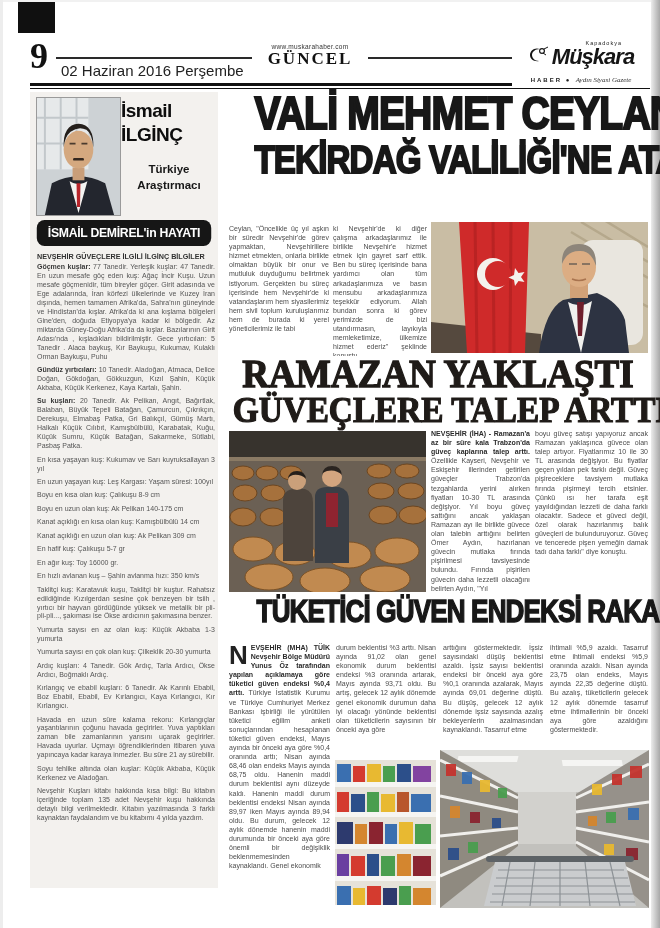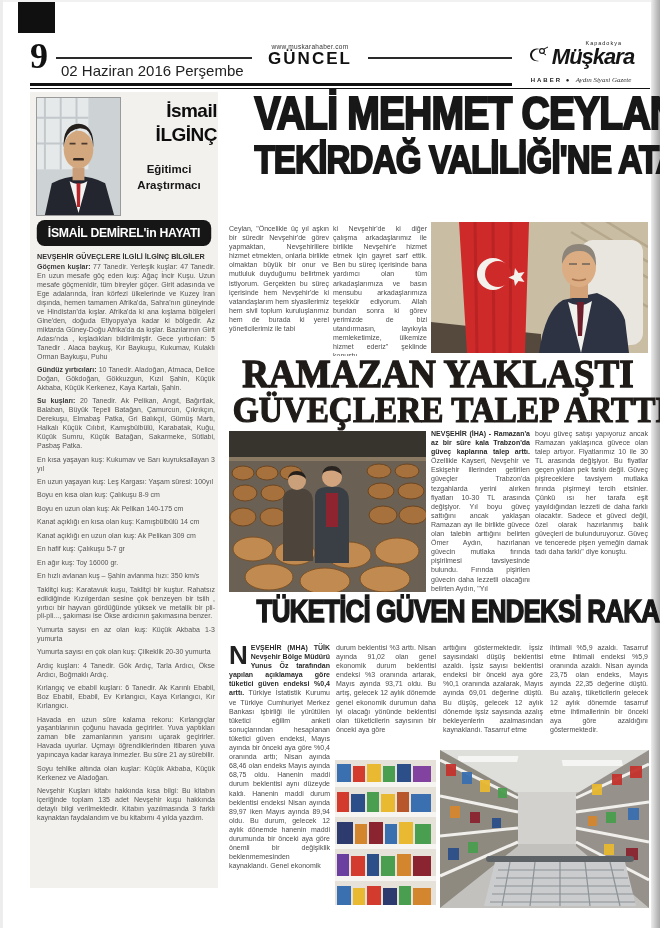--- a/index.html
+++ b/index.html
@@ -10,33 +10,33 @@
   .edge-right{left:651px;top:0;width:9px;height:928px;background:linear-gradient(to right,#ececec,#a8a8a8);}
   .edge-left{left:0;top:0;width:3px;height:928px;background:#ededed;}
   .edge-top{left:0;top:0;width:660px;height:2px;background:#f1f1f1;}
   .corner-mark{left:18px;top:2px;width:37px;height:31px;background:#101010;}
   
   .pagenum{left:30px;top:38px;font-family:"Liberation Serif",serif;font-weight:bold;font-size:36px;color:#111;line-height:1;}
   .hrule-thin{left:56px;top:57px;width:562px;height:2px;background:#2a2a2a;}
   .date{left:61px;top:62px;font-size:15px;color:#222;}
   .masthead{left:252px;top:42px;width:116px;text-align:center;background:#fff;z-index:3;padding:1px 0;}
   .site{font-size:6.5px;color:#333;letter-spacing:.3px;}
-  .section{font-size:17px;font-weight:bold;color:#111;letter-spacing:2px;line-height:1.05;}
+  .section{font-size:17px;font-weight:bold;color:#111;letter-spacing:2px;line-height:1.05;font-family:Liberation Serif, serif;}
   .logo{left:512px;top:40px;width:138px;z-index:3;background:#fff;text-align:center;}
   .logo-top{font-size:5.5px;color:#222;letter-spacing:1px;text-align:right;padding-right:28px;}
   .logo-row{display:flex;align-items:flex-end;justify-content:center;gap:2px;}
   .logo-title{font-size:22px;font-weight:bold;color:#151515;font-style:italic;letter-spacing:-1px;line-height:.95;}
   .logo-sub{font-size:6px;font-weight:bold;letter-spacing:2px;color:#222;}
   .logo-tag{font-family:"Liberation Serif",serif;font-style:italic;font-size:7px;color:#333;}
   .hrule-thick{left:30px;top:83px;width:620px;height:3px;background:#111;}
   .hrule-thin2{left:30px;top:88px;width:620px;height:1px;background:#111;}
   
   .side-panel{left:30px;top:92px;width:188px;height:796px;background:#f3f1ee;}
   .author-photo{left:36px;top:97px;width:83px;height:117px;border:1px solid #9a9a9a;overflow:hidden;}
-  .author-name{left:121px;top:99px;width:96px;text-align:right;color:#0d0d0d;}
+  .author-name{left:121px;top:99px;width:96px;text-align:left;color:#0d0d0d;}
   .author-first,.author-last{font-size:19px;font-weight:bold;line-height:1.25;letter-spacing:-.5px;}
   .author-roles{left:121px;top:162px;width:96px;text-align:center;font-weight:bold;font-size:11.5px;color:#171717;line-height:1.35;}
   .side-banner{left:35px;top:220px;width:178px;height:26px;background:#161616;border-radius:8px;display:flex;align-items:center;justify-content:center;color:#fff;font-weight:bold;font-size:12.5px;letter-spacing:-.3px;transform:scaleX(.98);}
   .bird-head{left:37px;top:252px;width:177px;font-size:7.2px;font-weight:bold;color:#303030;}
   .bird-body{left:37px;top:263px;width:178px;height:618px;overflow:hidden;font-size:7px;line-height:1.28;color:#555;text-align:justify;}
   .bird-body p{margin:0 0 4.5px 0;}
   .bird-body b{color:#3a3a3a;}
   
   .hl-sans{text-align:center;font-weight:bold;color:#181818;letter-spacing:-1px;white-space:nowrap;transform:scaleX(.85);transform-origin:center;line-height:1;}
   .hl1a{left:222px;top:90px;width:432px;font-size:46px;-webkit-text-stroke:2.2px #181818;}
@@ -117,21 +117,21 @@
       <path d="M27,50 Q26,27 42,26 Q58,27 57,50 Q56,36 50,32 Q42,28 34,34 Q28,39 27,50 Z" fill="#241f1b"></path>
       <rect x="36.5" y="60.5" width="11" height="2.6" rx="1.2" fill="#33271f"></rect>
       <path d="M33,46 H39 M45,46 H51" stroke="#4a3b2e" stroke-width="1.6"></path>
     </svg>
   </div>
   <div class="abs author-name">
     <div class="author-first">İsmail</div>
     <div class="author-last">İLGİNÇ</div>
   </div>
   <div class="abs author-roles">
-    <div>Eğitimci</div>
+    <div>Türkiye</div>
     <div>Araştırmacı</div>
   </div>
   <div class="abs side-banner">İSMAİL DEMİREL'in HAYATI</div>
   <div class="abs bird-head">NEVŞEHİR GÜVEÇLERE İLGİLİ İLGİNÇ BİLGİLER</div>
   <div class="abs bird-body">
 
       <p><b>Göçmen kuşlar:</b><span> 77 Tanedir. Yerleşik kuşlar: 47 Tanedir. En uzun mesafe göç eden kuş: Ağaç İncir Kuşu. Uzun mesafe göçmenidir, tüm bireyler göçer. Girit adasında ve Ege adalarında, İran körfezi ülkelerinde ve Kuzey İran dışında, hemen tamamen Afrika'da, Sahra'nın güneyinde ve Hindistan'da kışlar. Afrika'da ki ana kışlama bölgeleri Gine'den, doğuda Etiyopya'ya kadar ki bölgedir. Az miktarda Güney-Doğu Afrika'da da kışlar. Bazılarının Girit Adası'nda , kışladıkları bildirilmiştir. Gece yırtıcıları: 5 Tanedir . Alaca baykuş, Kır Baykuşu, Kukumav, Kulaklı Orman Baykuşu, Puhu</span></p>
 
       <p><b>Gündüz yırtıcıları:</b><span> 10 Tanedir. Aladoğan, Atmaca, Delice Doğan, Gökdoğan, Gökkuzgun, Kızıl Şahin, Küçük Akbaba, Küçük Kerkenez, Kaya Kartalı, Şahin.</span></p>
 

